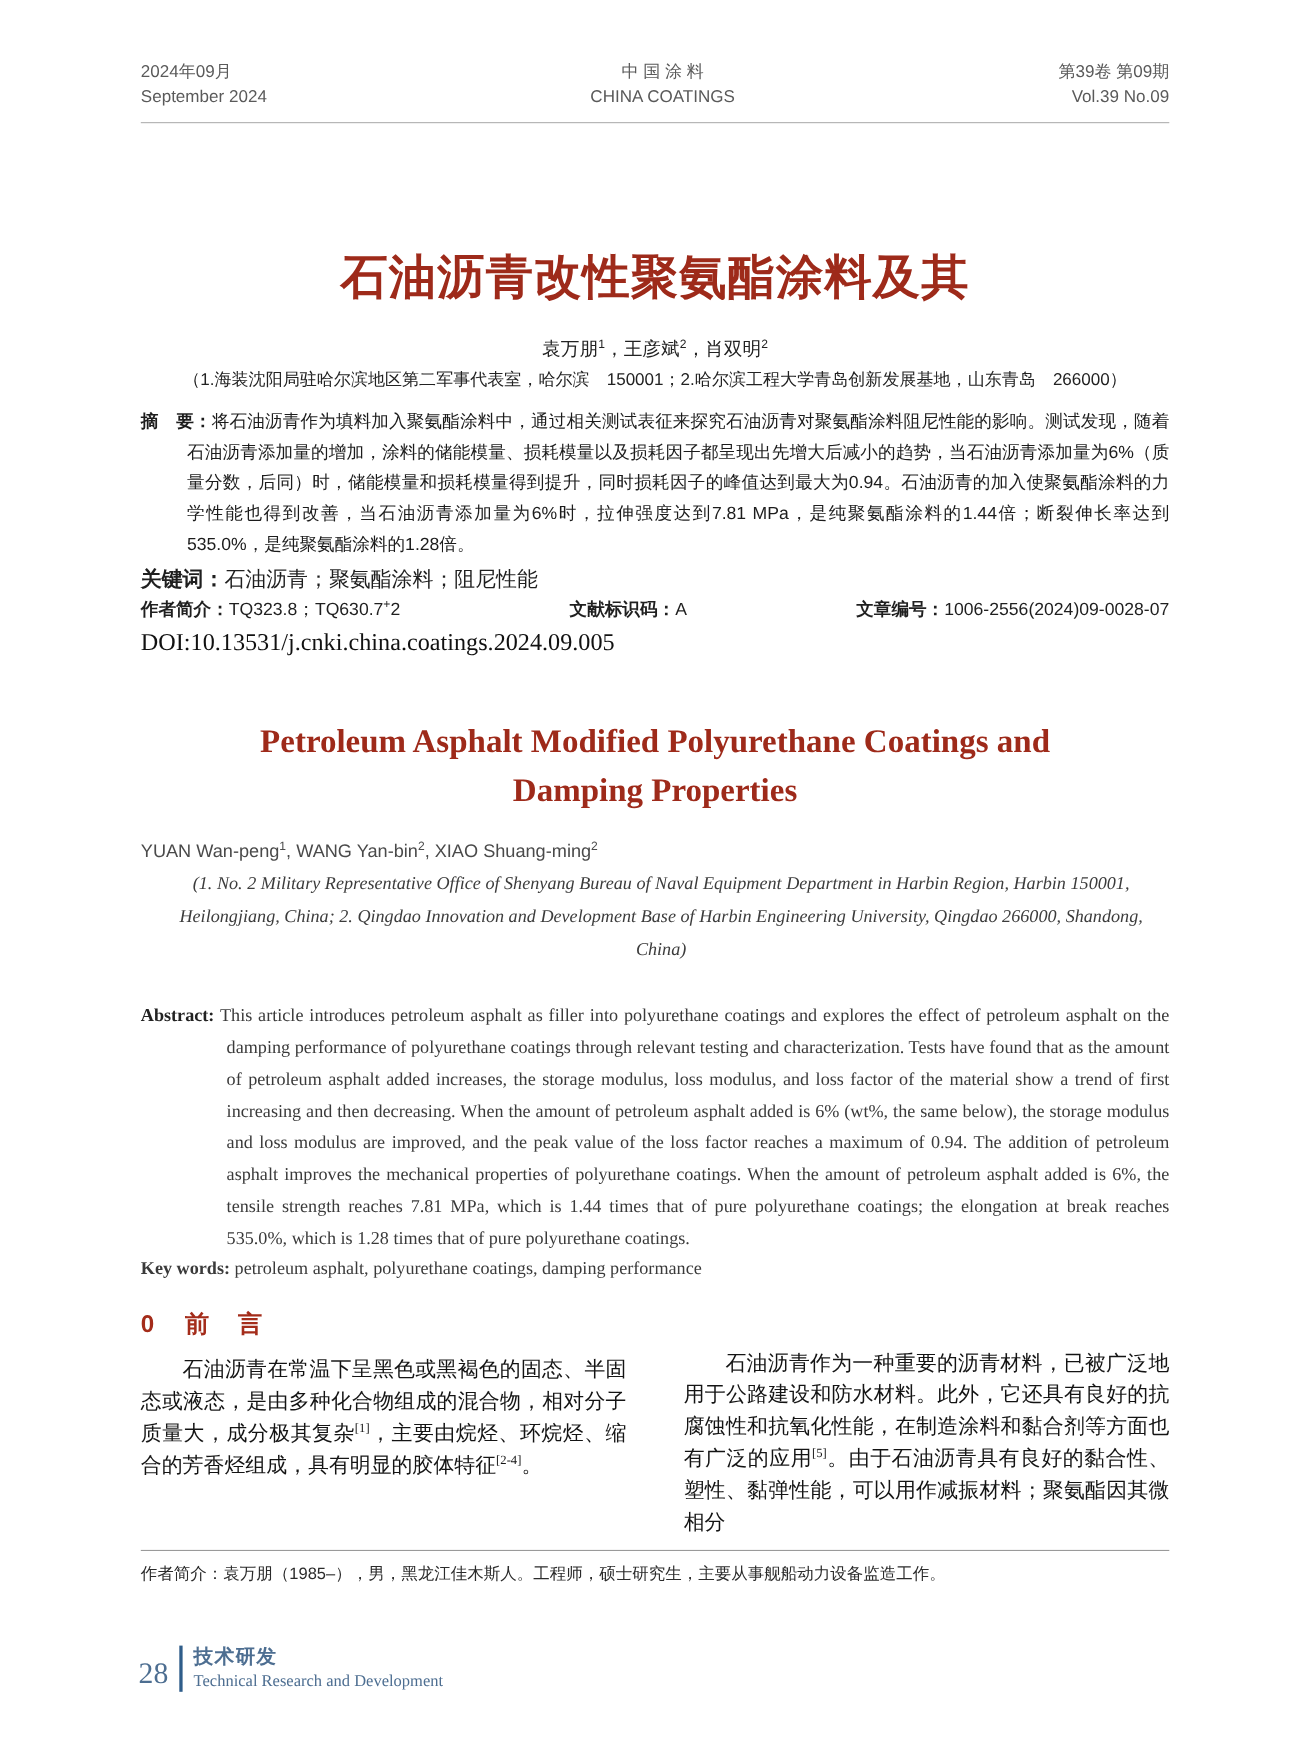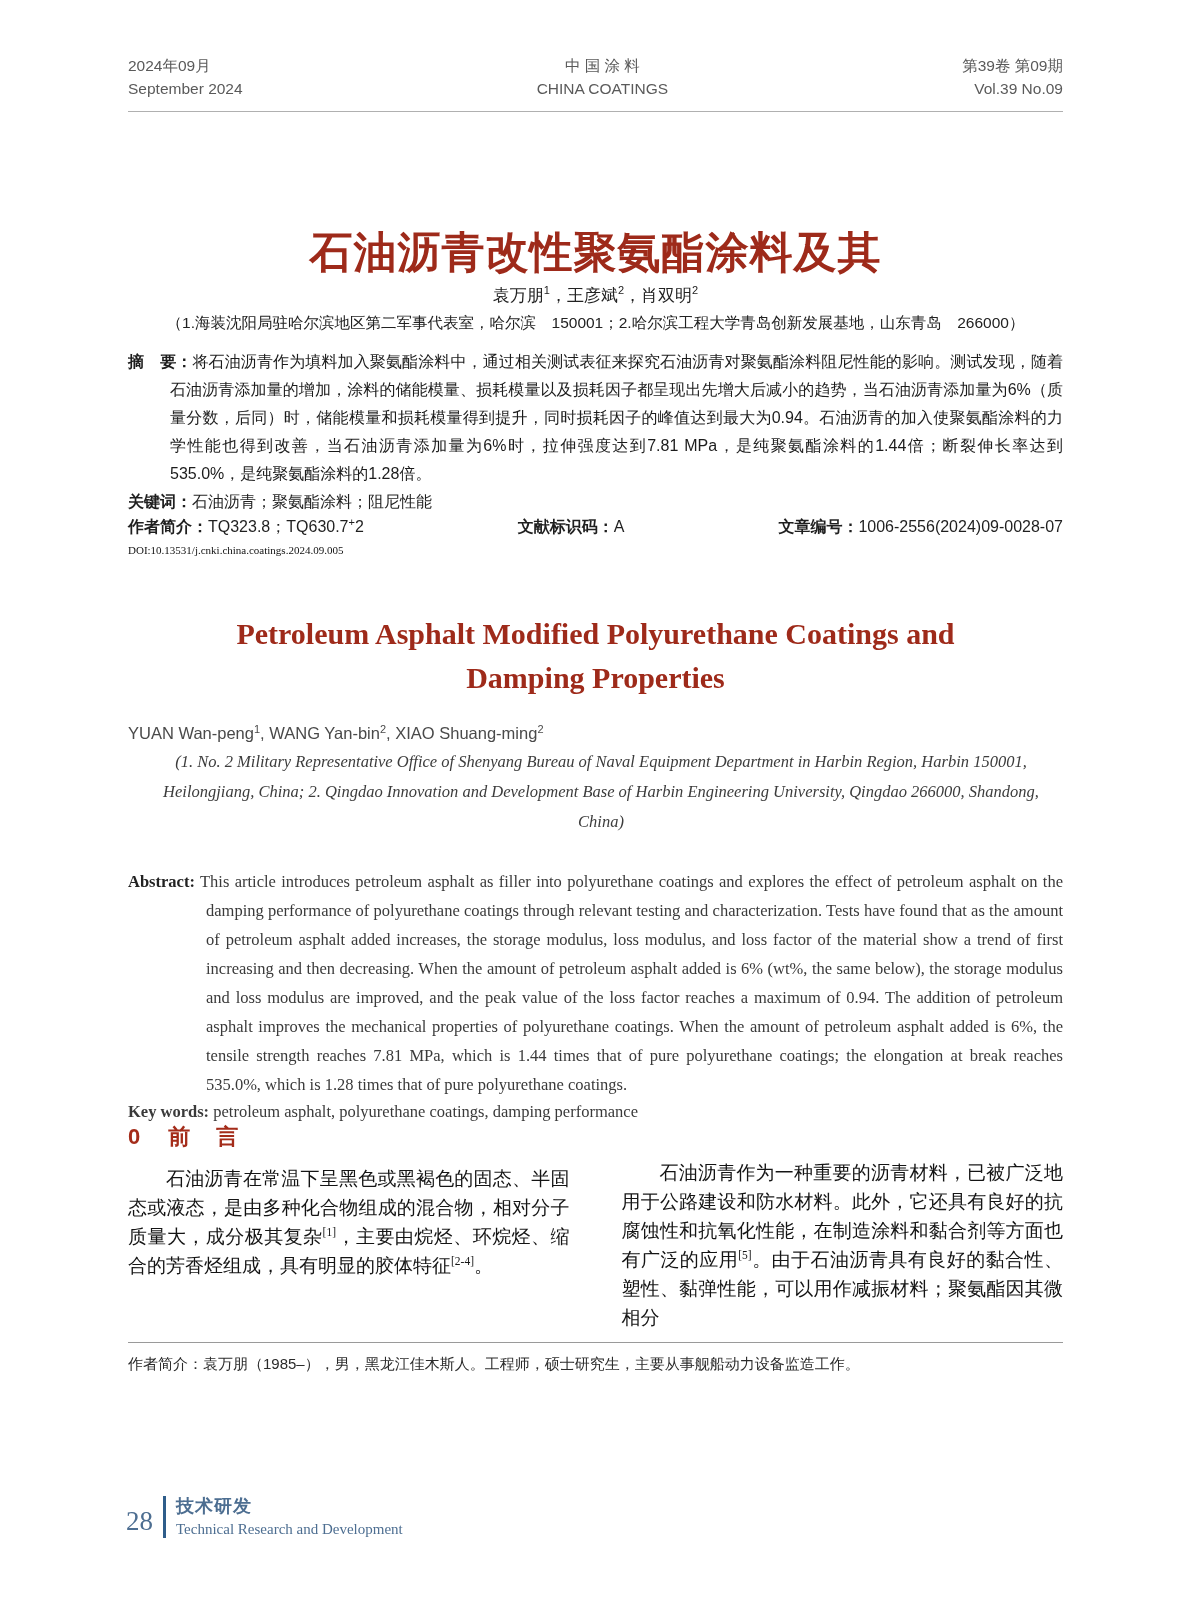--- a/index.html
+++ b/index.html
@@ -14,44 +14,44 @@
   
   .header{display:flex;justify-content:space-between;align-items:center;
     margin-top:54px;padding-bottom:10px;border-bottom:1.5px solid #b0b0b0;color:#5a5a5a;}
   .h-col{font-size:15.5px;line-height:1.5;}
   .h-center{text-align:center;}
   .h-right{text-align:right;}
 
   
   .title-cn{margin:108px 0 0;text-align:center;font-size:43px;font-weight:700;
     color:#9e2a1a;line-height:1.5;letter-spacing:1px;}
-  .authors-cn{text-align:center;font-size:17px;color:#222;}
+  .authors-cn{margin-top:22px;text-align:center;font-size:17px;color:#222;}
   .affil-cn{margin-top:6px;text-align:center;font-size:15.5px;color:#222;}
 
   
   .abs-cn{margin-top:14px;font-size:16px;line-height:28px;text-align:justify;color:#1c1c1c;}
   .hang-cn{padding-left:42px;text-indent:-42px;margin:0;}
-  .kw-cn{margin-top:4px;font-size:16px;}
+  .kw-cn{margin-top:4px;font-size:19px;}
   .meta-row{margin-top:4px;display:flex;justify-content:space-between;font-size:16px;}
-  .doi{margin-top:6px;font-family:"Liberation Serif",serif;font-size:11px;color:#111;}
+  .doi{margin-top:6px;font-family:"Liberation Serif",serif;font-size:22px;color:#111;}
 
   
   .title-en{margin-top:56px;text-align:center;font-family:"Liberation Serif",serif;
     font-weight:700;font-size:30px;line-height:1.45;color:#9e2a1a;}
   .authors-en{margin-top:14px;text-align:left;font-size:16.5px;color:#4a4a4a;}
   .affil-en{margin-top:4px;text-align:center;font-family:"Liberation Serif",serif;
     font-style:italic;font-size:16.5px;line-height:30px;color:#3c3c3c;margin-left:11px;}
   .abs-en{margin-top:30px;font-family:"Liberation Serif",serif;font-size:16.5px;
     line-height:29px;color:#3a3a3a;text-align:justify;}
   .hang-en{padding-left:78px;text-indent:-78px;margin:0;}
   .abs-en .label-b{color:#222;}
   .kw-en{margin-top:3px;font-family:"Liberation Serif",serif;font-size:16.5px;color:#3a3a3a;}
 
   
-  .columns{display:flex;gap:52px;}
+  .columns{display:flex;gap:52px;margin-top:26px;}
   .col{flex:1;min-width:0;}
   .col-right{padding-top:36px;}
   .sec-head{margin:0 0 12px;color:#a42c1a;font-size:22px;font-weight:700;}
   .sec-num{margin-right:28px;}
   .sec-title{letter-spacing:2px;}
   .body-p{margin:0;font-family:"Liberation Serif",serif;font-size:19px;line-height:29px;
     text-align:justify;text-indent:2em;color:#141414;}
   .body-p sup{font-size:11.5px;}
 
   

